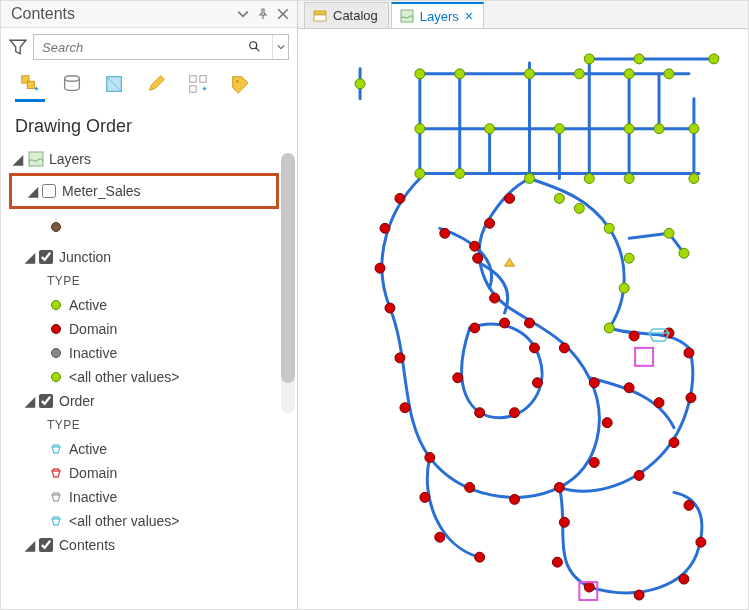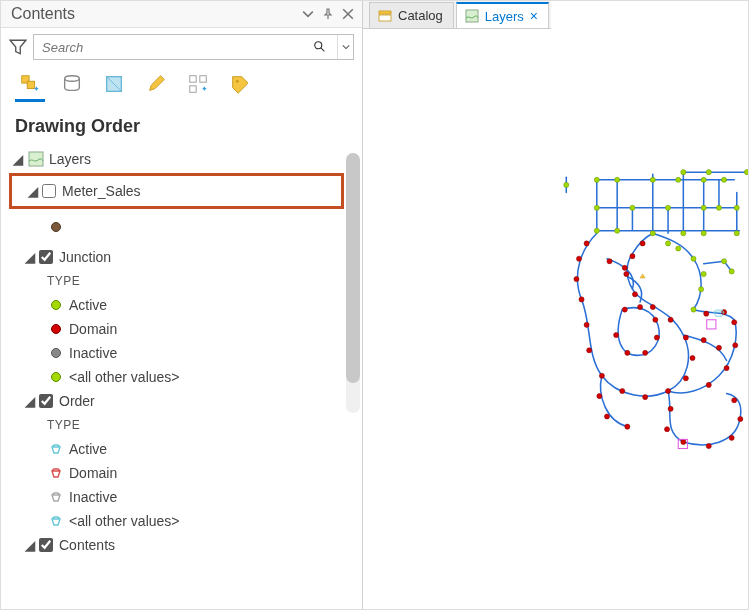--- a/index.html
+++ b/index.html
@@ -1,20 +1,20 @@
 <!DOCTYPE html>
 <html><head>
 <meta charset="utf-8">
 <style>
   * { box-sizing: border-box; margin: 0; padding: 0; font-family: "Segoe UI", Arial, sans-serif; }
   body { background: #fff; display: flex; width: 749px; height: 610px; overflow: hidden; border: 1px solid #ddd; }
 
   
   .contents {
-    width: 362px; height: 100%; border-right: 1px solid #d0d0d0;
+    width: 297px; height: 100%; border-right: 1px solid #d0d0d0;
     display: flex; flex-direction: column; background: #fff;
   }
   .contents-header {
     display: flex; align-items: center; padding: 4px 6px 4px 10px;
     color: #555; font-size: 16px; border-bottom: 1px solid #e0e0e0;
     background: #f8f8f8;
   }
   .contents-header .title { flex: 1; }
   .hdr-icon { width: 16px; height: 16px; margin-left: 4px; color: #777; cursor: pointer; display: flex; align-items: center; justify-content: center; }
   .hdr-icon svg { width: 12px; height: 12px; }
@@ -35,21 +35,21 @@
 
   .toolbar { display: flex; gap: 12px; padding: 4px 10px 0 14px; align-items:flex-end; }
   .tool {
     width: 30px; height: 32px; display: flex; align-items: center; justify-content: center;
     cursor: pointer; border-bottom: 3px solid transparent; padding-bottom:2px;
   }
   .tool.active { border-bottom: 3px solid #0078d4; }
   .tool svg { width: 22px; height: 22px; }
 
   .section-title {
-    font-weight: 700; color: #333; font-size: 18px; padding: 14px 12px 8px 14px;
+    font-weight: 400; color: #333; font-size: 18px; padding: 14px 12px 8px 14px;
   }
 
   .tree { position: relative; flex: 1; overflow: hidden; padding: 2px 0 4px 8px; }
   .tree-scroll { position: absolute; right: 2px; top: 8px; width: 14px; height: 260px; background: #f0f0f0; border-radius: 7px;}
   .tree-thumb { width: 14px; height: 230px; background: #c8c8c8; border-radius: 7px; }
 
   .row { display: flex; align-items: center; height: 24px; font-size: 14px; color: #444; padding-left:0px; }
   .row .exp { width: 14px; height: 14px; display:flex; align-items:center; justify-content:center; color:#555; cursor:pointer; margin-right:2px;}
   .row .chk { width: 14px; height: 14px; margin-right: 6px; }
   .row .sym { width: 18px; display:flex; align-items:center; justify-content:center; margin-right:4px; }
@@ -66,21 +66,21 @@
 
   .dot { width: 10px; height: 10px; border-radius: 50%; display:block; }
   .dot.green  { background:#a3d900; border:1px solid #5a8f00; }
   .dot.red    { background:#d40000; border:1px solid #7a0000; }
   .dot.gray   { background:#888;    border:1px solid #555; }
   .dot.brown  { background:#7a5a3a; border:1px solid #4a3320; }
 
   .tankglyph { width:12px; height:12px; }
 
   
-  .main { flex: 1; display: flex; flex-direction: row; position: relative; background:#fff; }
+  .main { flex: 1; display: flex; flex-direction: column; position: relative; background:#fff; }
   .tabs { display: flex; align-items: flex-end; height: 28px; background: #f3f3f3; border-bottom: 1px solid #ccc; padding-left:6px; gap:0; }
   .tab {
     display: flex; align-items: center; gap: 6px; height: 26px; padding: 0 10px 0 8px;
     font-size: 13px; color: #333; border: 1px solid #ccc; border-bottom: none;
     background: #eaeaea; margin-right: 2px; cursor:pointer;
   }
   .tab.active { background: #fff; color: #0078d4; border-top: 2px solid #0078d4; }
   .tab .ticon { width:14px; height:14px; }
   .tab .close { color:#0078d4; font-size: 14px; line-height:1; cursor:pointer; }
 

